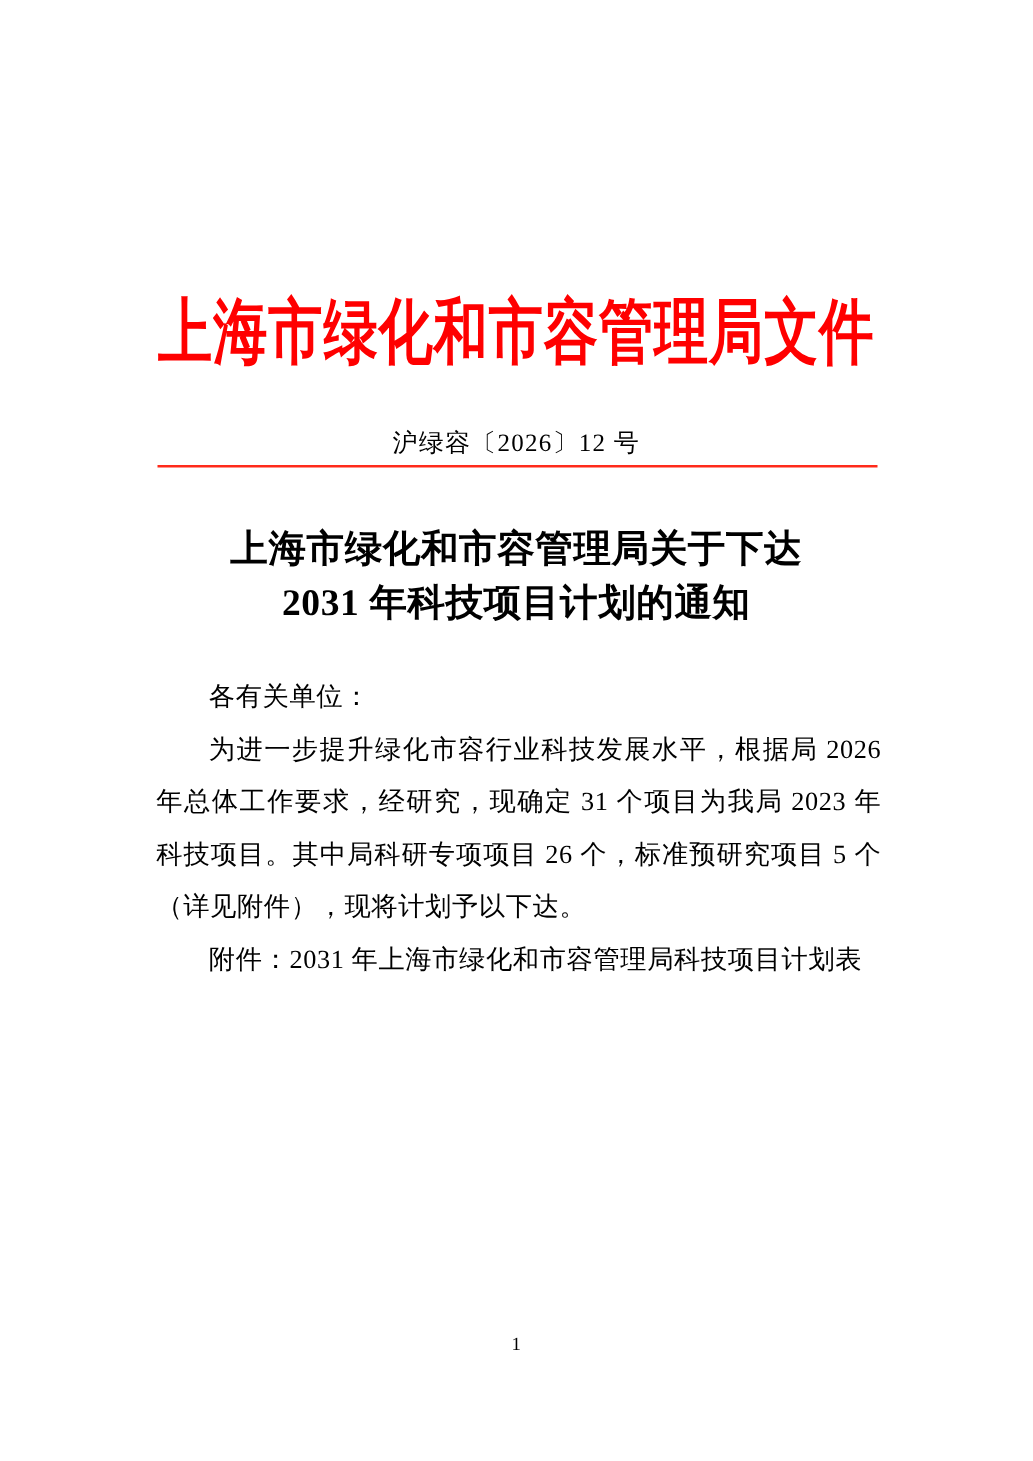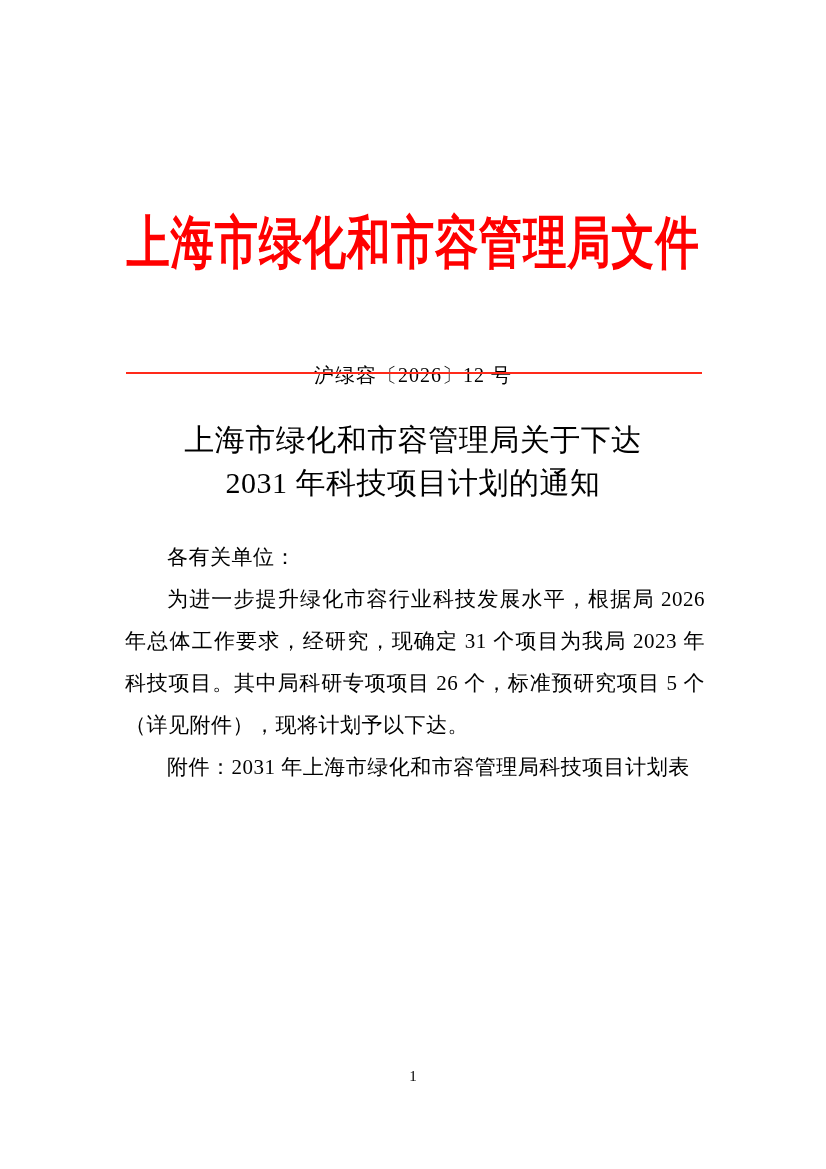--- a/index.html
+++ b/index.html
@@ -11,39 +11,39 @@
     position: relative;
     width: 826px;
     height: 1169px;
     background: #ffffff;
     overflow: hidden;
     font-family: "Liberation Serif", serif;
     color: #000000;
   }
   .agency-title {
     position: absolute;
-    top: 208px;
+    top: 232px;
     left: 0;
     width: 826px;
     text-align: center;
     color: #ff0000;
     font-size: 57px;
     font-weight: bold;
     line-height: 70px;
     white-space: nowrap;
   }
   .agency-title .squeeze {
     display: inline-block;
     transform: scaleX(0.76);
     transform-origin: 50% 50%;
     letter-spacing: 1px;
   }
   .doc-number {
     position: absolute;
-    top: 362px;
+    top: 342px;
     left: 0;
     width: 826px;
     text-align: center;
     font-size: 20px;
     line-height: 26px;
     letter-spacing: 1px;
   }
   .red-line {
     position: absolute;
     top: 372px;
@@ -52,21 +52,21 @@
     height: 2px;
     background: #ff2a1a;
   }
   .doc-title {
     position: absolute;
     top: 418px;
     left: 0;
     width: 826px;
     text-align: center;
     font-size: 30px;
-    font-weight: normal;
+    font-weight: bold;
     line-height: 43px;
     letter-spacing: 0.5px;
   }
   .body-block {
     position: absolute;
     top: 536px;
     left: 125px;
     width: 580px;
     font-size: 21px;
     line-height: 42px;

